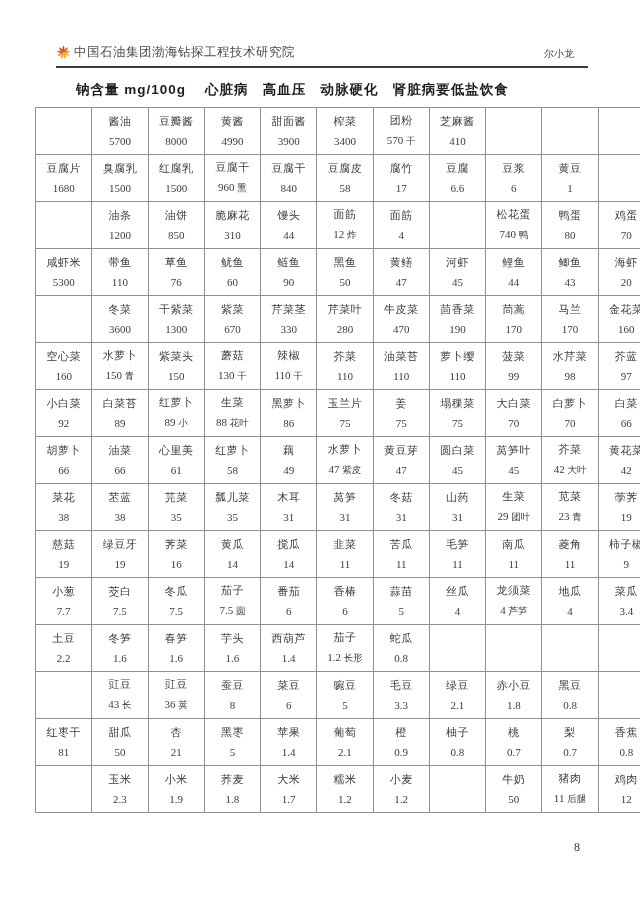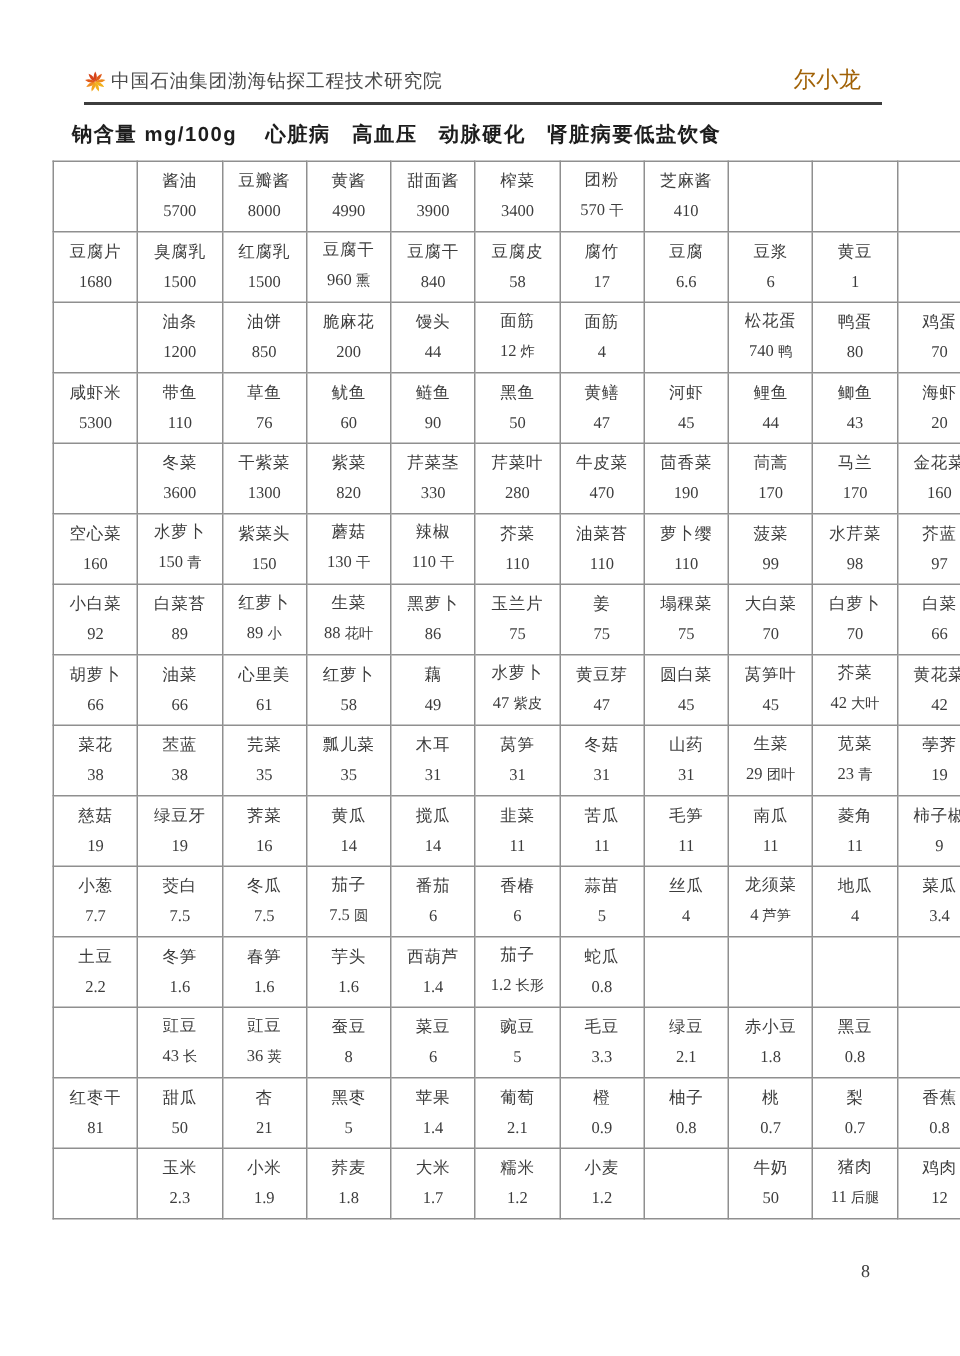--- a/index.html
+++ b/index.html
@@ -12,25 +12,25 @@
 
   
   .header{
     position:absolute;top:44px;left:56px;right:52px;
     display:flex;justify-content:space-between;align-items:flex-end;
     padding-bottom:5px;border-bottom:2px solid #3d3d3d;
   }
   .header-left{display:flex;align-items:center;gap:3px;}
   .logo{width:15px;height:15px;display:inline-block;flex:0 0 auto;}
   .org{font-size:12.5px;color:#4a4a4a;letter-spacing:0.5px;white-space:nowrap;}
-  .author{font-size:15px;color:#a16207;padding-right:14px;}
+  .author{font-size:10px;color:#404040;padding-right:14px;}
 
   
   .title{
-    position:absolute;top:81px;left:48px;
+    position:absolute;top:81px;left:76px;
     font-family:"Liberation Sans","DejaVu Sans",sans-serif;
     font-weight:bold;font-size:13.5px;color:#1d1d1d;letter-spacing:1px;
     white-space:pre;
   }
 
   
   table.grid{
     position:absolute;top:107px;left:35px;width:620px;
     border-collapse:collapse;table-layout:fixed;
   }
@@ -179,21 +179,21 @@
           <td>
             <div class="cn">油条</div>
             <div class="cv">1200</div>
           </td>
           <td>
             <div class="cn">油饼</div>
             <div class="cv">850</div>
           </td>
           <td>
             <div class="cn">脆麻花</div>
-            <div class="cv">200</div>
+            <div class="cv">310</div>
           </td>
           <td>
             <div class="cn">馒头</div>
             <div class="cv">44</div>
           </td>
           <td>
             <div class="cn">面筋</div>
             <div class="cv">12 <span class="note">炸</span></div>
           </td>
           <td>
@@ -271,21 +271,21 @@
           <td>
             <div class="cn">冬菜</div>
             <div class="cv">3600</div>
           </td>
           <td>
             <div class="cn">干紫菜</div>
             <div class="cv">1300</div>
           </td>
           <td>
             <div class="cn">紫菜</div>
-            <div class="cv">820</div>
+            <div class="cv">670</div>
           </td>
           <td>
             <div class="cn">芹菜茎</div>
             <div class="cv">330</div>
           </td>
           <td>
             <div class="cn">芹菜叶</div>
             <div class="cv">280</div>
           </td>
           <td>

